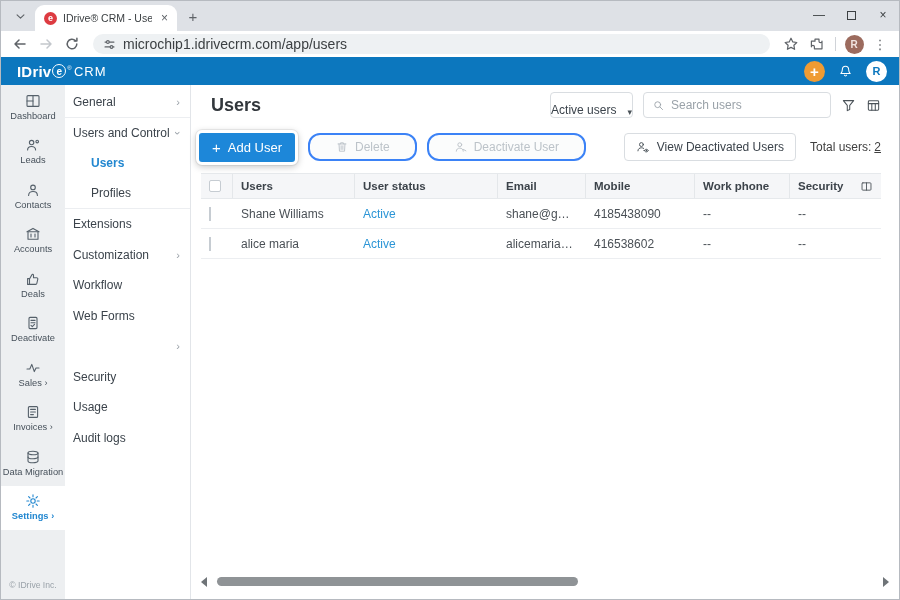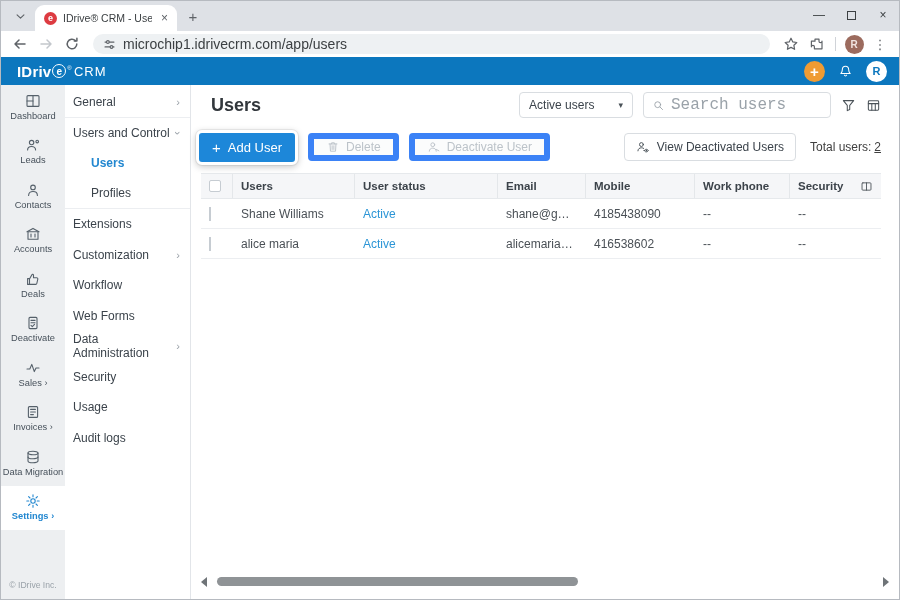--- a/index.html
+++ b/index.html
@@ -56,31 +56,31 @@
   .menu-item .chev { margin-left:auto; color:#9aa1a8; font-size:11px; }
   .menu-item .chev.down { display:inline-block; transform:rotate(90deg); }
   .menu-item.sub { padding-left:26px; }
   .menu-item.active { color:#2287d0; font-weight:bold; }
   .menu-sep { border-bottom:1px solid #eceef1; }
 
   
   .main { flex:1; background:#fff; display:flex; flex-direction:column; position:relative; min-width:0; }
   .main-head { height:40px; display:flex; align-items:center; padding:0 18px 0 20px; gap:10px; }
   .page-title { font-size:18px; font-weight:bold; color:#32373c; margin-right:auto; }
-  .select-box { height:26px; border:1px solid #d9dde1; border-radius:4px; display:flex; align-items:center; gap:24px; padding:0 9px; font-size:12px; color:#3b434b; background:#fff; }
+  .select-box { height:26px; border:1px solid #d9dde1; border-radius:4px; display:flex; align-items:flex-end; gap:11px; padding:0 0; font-size:12px; color:#3b434b; background:#fff; }
   .caret { font-size:9px; color:#4a5258; }
   .searchbox { height:26px; width:188px; border:1px solid #d9dde1; border-radius:4px; display:flex; align-items:center; padding:0 8px; gap:6px; background:#fff; }
-  .searchbox input { border:none; outline:none; font-size:16px; color:#0c4a6e; width:100%; font-family:Liberation Mono, monospace; background:transparent; }
+  .searchbox input { border:none; outline:none; font-size:12px; color:#0c4a6e; width:100%; font-family:Liberation Sans, sans-serif; background:transparent; }
   .searchbox input::placeholder { color:#9aa2a9; }
   .ic-sm { width:15px; height:15px; stroke:#4a5258; fill:none; stroke-width:1.1; stroke-linecap:round; stroke-linejoin:round; flex:none; }
 
   .main-toolbar { height:44px; display:flex; align-items:center; padding:0 18px 0 20px; gap:10px; }
   .btn-add { margin-left:-15px; background:#1d87d9; color:#fff; font-size:13px; border:3px solid #fff; border-radius:6px; padding:6px 13px; display:flex; align-items:center; gap:7px; box-shadow:0 0 0 1px rgba(0,0,0,.06), 0 2px 7px rgba(0,0,0,.22); position:relative; z-index:5; }
   .btn-add .plus { font-size:15px; font-weight:normal; }
-  .btn-disabled { height:28px; border:6px solid #3b82f6; border-radius:4px; background:#fbfcfc; color:#bcc3c9; font-size:12px; display:flex; align-items:center; gap:6px; padding:0 12px; }
+  .btn-disabled { height:28px; border:2px solid #3b82f6; border-radius:12px; background:#fbfcfc; color:#bcc3c9; font-size:12px; display:flex; align-items:center; gap:6px; padding:0 25px; }
   .ic-dis { width:14px; height:14px; stroke:#bcc3c9; fill:none; stroke-width:1.1; stroke-linecap:round; stroke-linejoin:round; }
   .btn-outline { height:28px; border:1px solid #d9dde1; border-radius:4px; background:#fff; color:#3b434b; font-size:12px; display:flex; align-items:center; gap:7px; padding:0 11px; margin-left:auto; }
   .total { font-size:12px; color:#404040; padding-left:4px; white-space:nowrap; }
   .total .num { text-decoration:underline; margin-left:3px; }
 
   
   .table { margin:4px 18px 0 10px; }
   .trow { display:grid; grid-template-columns:32px 122px 143px 88px 109px 95px 1fr; align-items:center; }
   .thead { background:#f5f6f8; border-top:1px solid #e6e9ec; border-bottom:1px solid #e6e9ec; height:26px; }
   .th { font-size:11.5px; font-weight:bold; color:#3c434a; padding:0 8px; border-right:1px solid #e4e7ea; height:100%; display:flex; align-items:center; gap:6px; }
@@ -291,21 +291,20 @@
           <span>Customization</span>
           <span class="chev">›</span>
         </div>
       <div class="menu-item">
           <span>Workflow</span>
         </div>
       <div class="menu-item">
           <span>Web Forms</span>
         </div>
       <div class="menu-item">
-          <span>Data Administration</span>
           <span class="chev">›</span>
         </div>
       <div class="menu-item">
           <span>Security</span>
         </div>
       <div class="menu-item">
           <span>Usage</span>
         </div>
       <div class="menu-item">
           <span>Audit logs</span>

